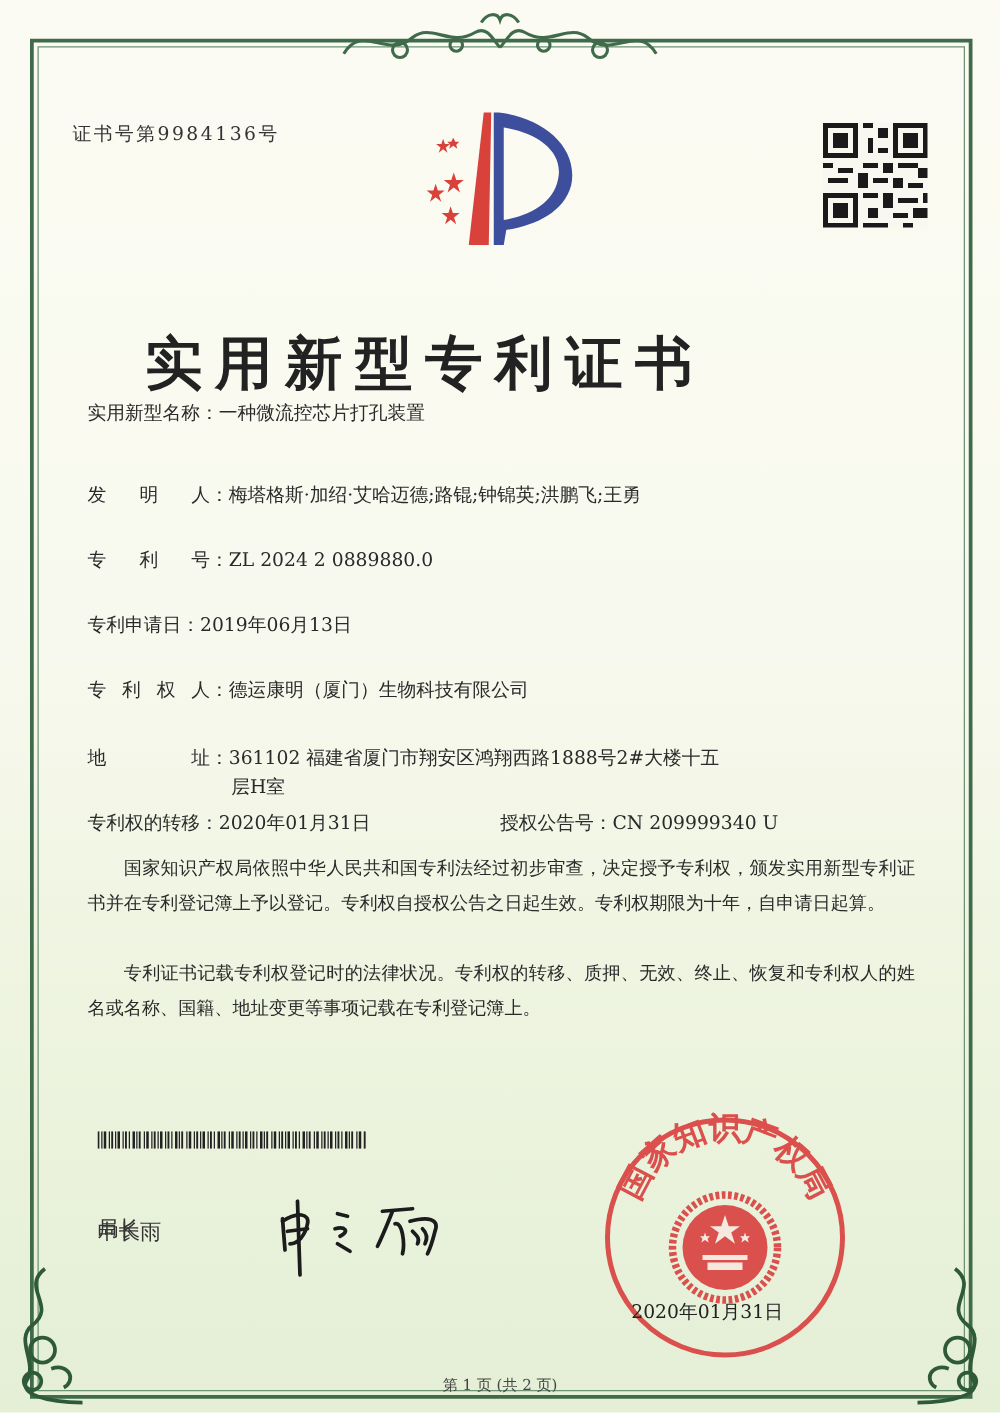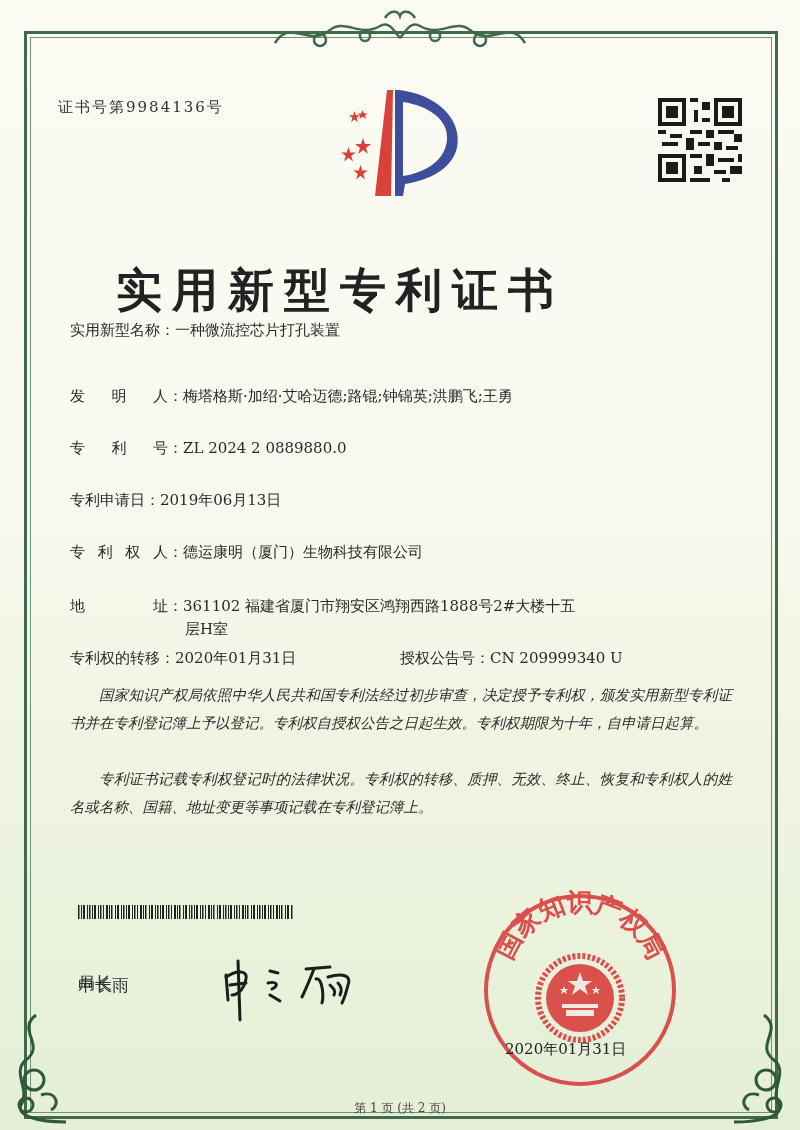--- a/index.html
+++ b/index.html
@@ -25,21 +25,21 @@
   .qr { position: absolute; left: 658px; top: 98px; width: 84px; height: 84px; }
   .title {
     position: absolute; left: 0; width: 680px; top: 222px; text-align: center;
     font-size: 46px; letter-spacing: 10px; color: #222; font-weight: bold; margin-top: 38px;
   }
   .field { position: absolute; left: 70px; font-size: 15px; color: #2a2a2a; white-space: nowrap; }
   .field .lbl { display: inline-block; }
   .lbl-spread { display: inline-flex; justify-content: space-between; width: 98px; }
   .para {
     position: absolute; left: 70px; width: 662px; font-size: 14.5px; line-height: 28px;
-    color: #2a2a2a; text-indent: 2em; text-align: justify; font-style: italic;
+    color: #2a2a2a; text-indent: 2em; text-align: justify;
   }
   .barcode { position: absolute; left: 78px; top: 905px; width: 216px; height: 14px; }
   .director {
     position: absolute; left: 78px; font-size: 17px; font-family: "DejaVu Sans", "Liberation Sans", sans-serif; color: #333; text-align: center;
   }
   .signature { position: absolute; left: 218px; top: 955px; width: 170px; height: 70px; }
   .seal { position: absolute; left: 480px; top: 890px; width: 200px; height: 200px; }
   .seal-date { position: absolute; left: 505px; top: 1040px; font-size: 15px; color: #222; }
   .page-no { position: absolute; left: 0; width: 800px; top: 1100px; text-align: center; font-size: 12px; color: #444; }
 </style>

